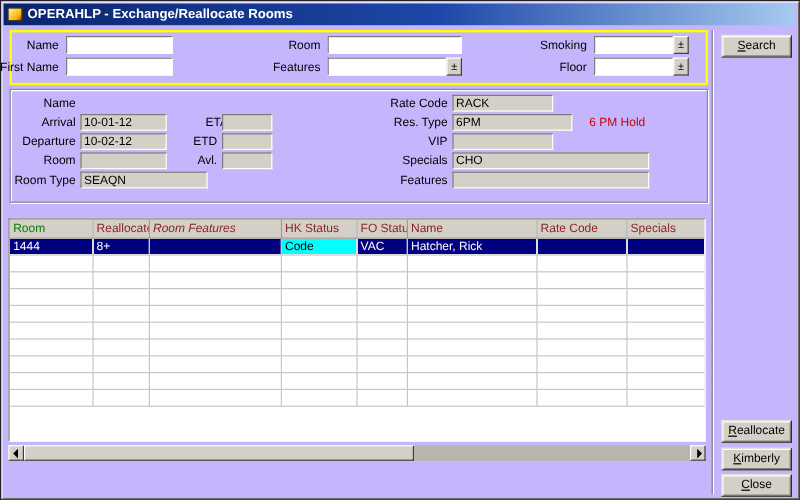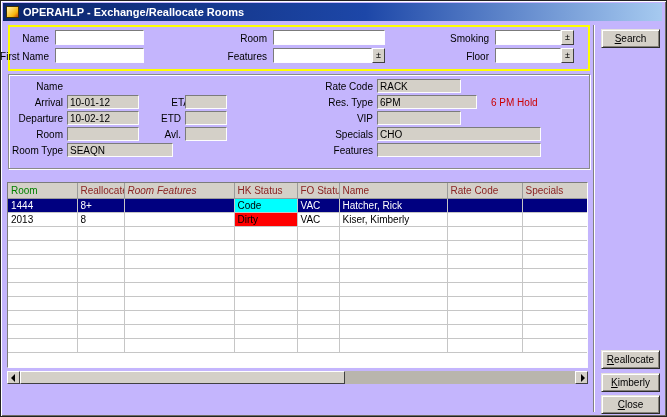--- a/index.html
+++ b/index.html
@@ -157,30 +157,20 @@
         <tr style="background-color: rgb(0, 0, 128); color: rgb(255, 255, 255);">
           <td>1444</td>
           <td>8+</td>
           <td></td>
           <td style="background-color: rgb(0, 255, 255); color: rgb(0, 0, 0);">Code</td>
           <td>VAC</td>
           <td>Hatcher, Rick</td>
           <td></td>
           <td></td>
         </tr>
-        <tr>
-          <td>2013</td>
-          <td>8</td>
-          <td></td>
-          <td style="background-color: rgb(255, 0, 0); color: rgb(0, 0, 0);">Dirty</td>
-          <td>VAC</td>
-          <td>Kiser, Kimberly</td>
-          <td></td>
-          <td></td>
-        </tr>
       <tr>
             <td></td>
             <td></td>
             <td></td>
             <td></td>
             <td></td>
             <td></td>
             <td></td>
             <td></td>
           </tr>

